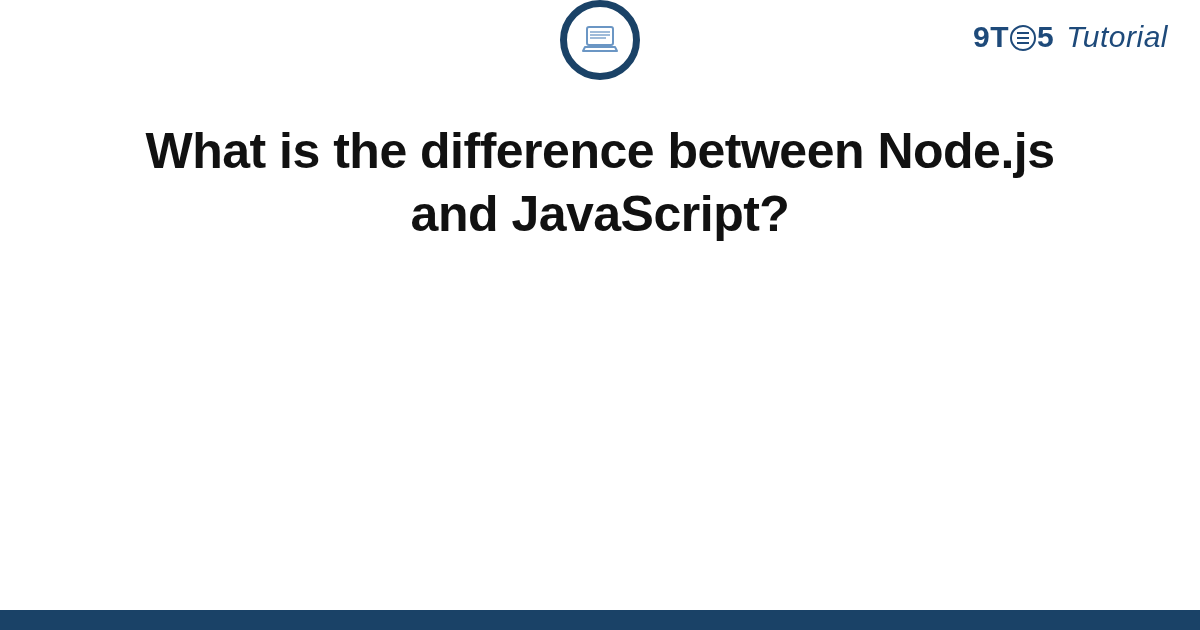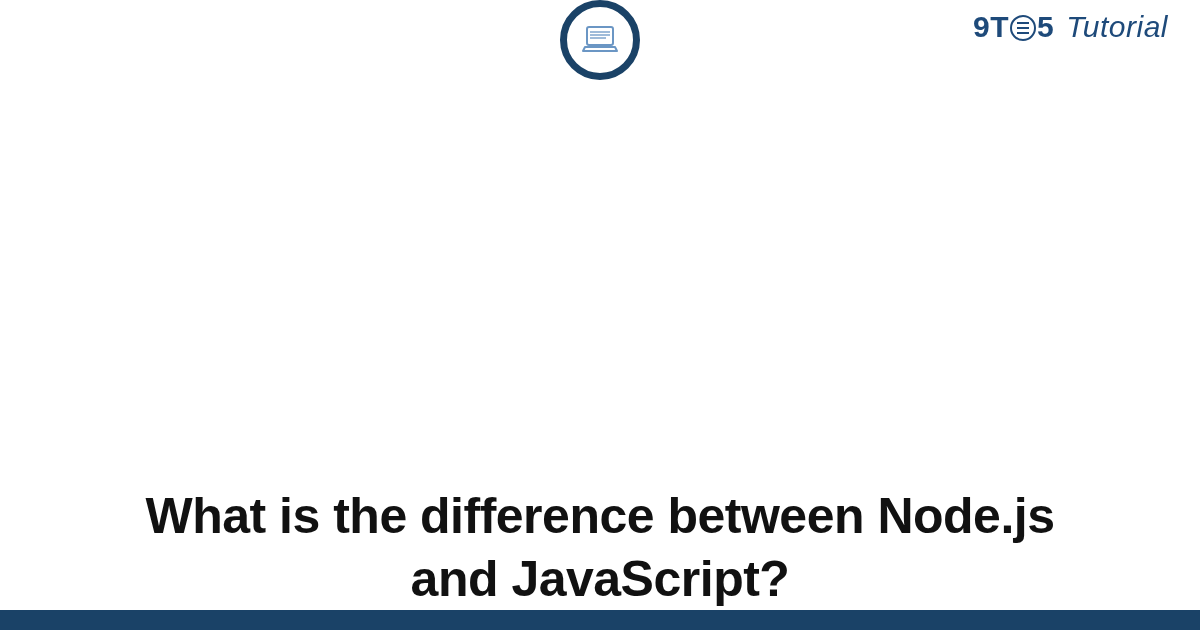--- a/index.html
+++ b/index.html
@@ -10,21 +10,21 @@
     body {
       width: 1200px;
       height: 630px;
       font-family: -apple-system, BlinkMacSystemFont, "Segoe UI", Helvetica, Arial, sans-serif;
       background: #ffffff;
       position: relative;
       overflow: hidden;
     }
     .logo {
       position: absolute;
-      top: 10px;
+      top: 20px;
       right: 32px;
       font-size: 30px;
       font-weight: 400;
       letter-spacing: 0.5px;
       color: #1e4a7a;
       display: flex;
       align-items: center;
     }
     .logo-9t {
       font-weight: 600;
@@ -75,21 +75,21 @@
     }
     .content {
       position: absolute;
       top: 0;
       left: 0;
       width: 100%;
       height: 610px;
       display: flex;
       flex-direction: column;
       align-items: center;
-      justify-content: space-between;
+      justify-content: flex-start;
     }
     .icon-circle {
       width: 80px;
       height: 80px;
       border: 7px solid #1a4267;
       border-radius: 50%;
       display: flex;
       align-items: center;
       justify-content: center;
       margin-bottom: 40px;

